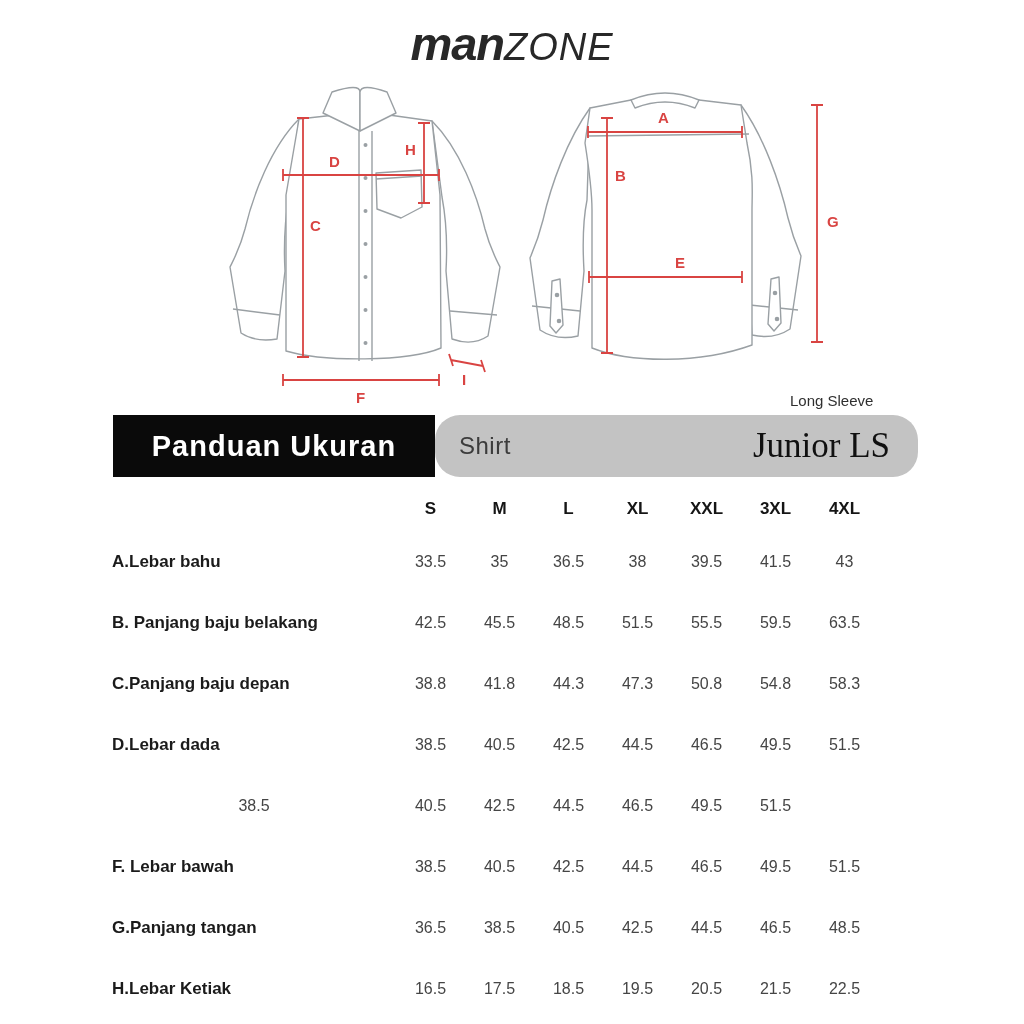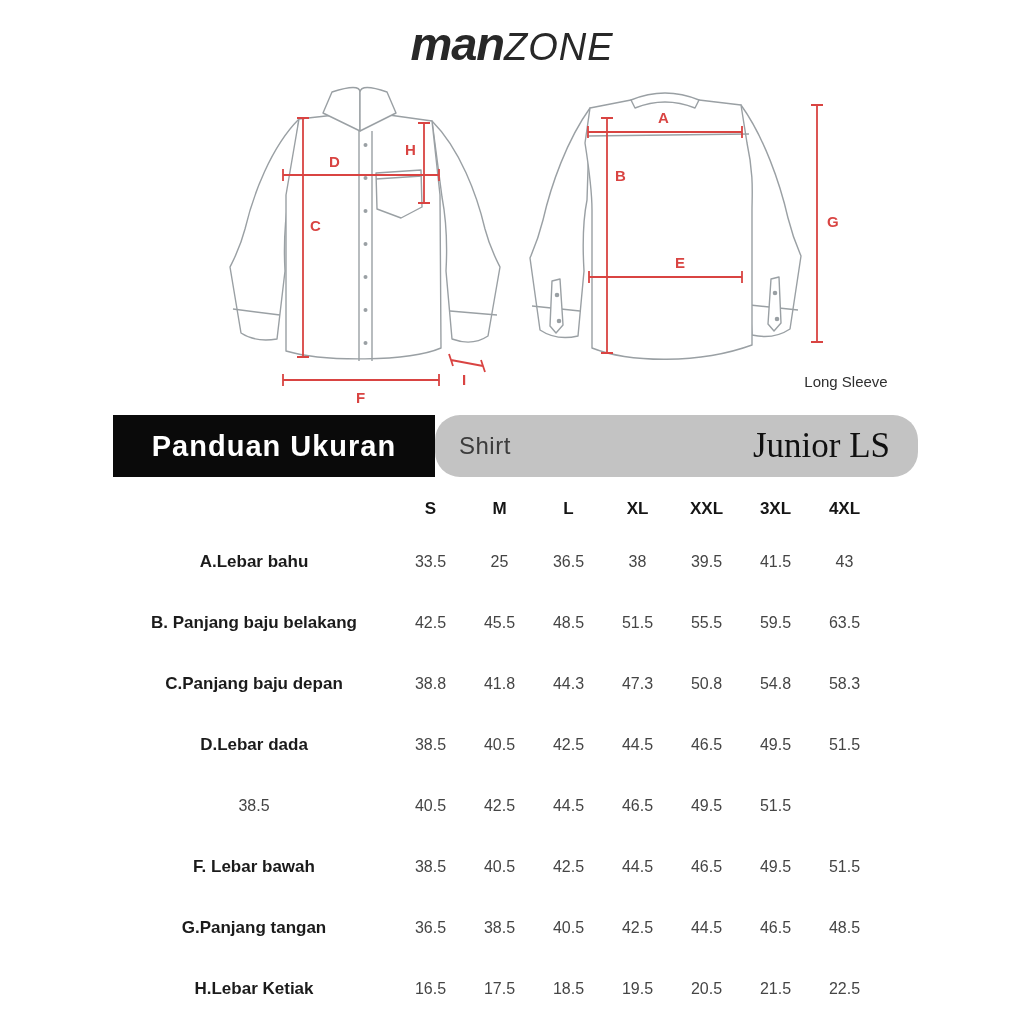--- a/index.html
+++ b/index.html
@@ -8,38 +8,38 @@
 
   
   .logo{position:absolute;top:16px;left:0;width:1024px;text-align:center;color:#282828;font-style:italic;}
   .logo-man{font-weight:700;font-size:47px;letter-spacing:-1px;}
   .logo-zone{font-weight:400;font-size:38px;letter-spacing:1px;}
 
   
   .diagram-front{position:absolute;left:213px;top:85px;width:305px;height:325px;}
   .diagram-back{position:absolute;left:520px;top:85px;width:340px;height:325px;}
   .diagram-front svg,.diagram-back svg{display:block;width:100%;height:100%;}
-  .sleeve-caption{position:absolute;left:790px;top:373px;width:112px;text-align:center;
+  .sleeve-caption{position:absolute;left:790px;top:392px;width:112px;text-align:left;
     font-size:15px;color:#2f2f2f;}
 
   
   .header-bar{position:absolute;left:113px;top:415px;width:805px;height:62px;display:flex;}
   .header-title{width:322px;background:#0a0a0a;color:#ffffff;font-size:29px;font-weight:600;
     letter-spacing:1px;display:flex;align-items:center;justify-content:center;}
   .header-right{flex:1;background:#c3c3c3;display:flex;align-items:center;
     justify-content:space-between;padding:0 28px 0 24px;border-radius:25px;}
   .header-cat{font-size:24px;color:#3c3c3c;letter-spacing:0.5px;}
   .header-prod{font-family:"Liberation Serif",serif;font-size:35px;color:#101010;}
 
   
   .table{position:absolute;left:112px;top:486px;width:790px;}
   .trow{display:grid;grid-template-columns:284px repeat(7,69px);height:61px;align-items:center;}
   .trow.thead{height:45px;}
   .cell{text-align:center;font-size:16px;color:#454545;}
-  .cell.lbl{text-align:center;font-weight:700;font-size:17px;color:#1b1b1b;}
+  .cell.lbl{text-align:left;font-weight:700;font-size:17px;color:#1b1b1b;}
   .thead .cell{font-weight:700;font-size:17px;color:#151515;}
 </style>
 </head>
 <body>
 
 <div class="stage">
 
   <div class="logo">
     <span class="logo-man">man</span><span class="logo-zone">ZONE</span>
   </div>
@@ -134,21 +134,21 @@
         <div class="cell">L</div>
         <div class="cell">XL</div>
         <div class="cell">XXL</div>
         <div class="cell">3XL</div>
         <div class="cell">4XL</div>
       </div>
     <div>
   <div class="trow">
     <div class="cell lbl">A.Lebar bahu</div>
   <div class="cell">33.5</div>
-          <div class="cell">25</div>
+          <div class="cell">35</div>
           <div class="cell">36.5</div>
           <div class="cell">38</div>
           <div class="cell">39.5</div>
           <div class="cell">41.5</div>
           <div class="cell">43</div>
         </div>
 
   <div class="trow">
     <div class="cell lbl">B. Panjang baju belakang</div>
   <div class="cell">42.5</div>

